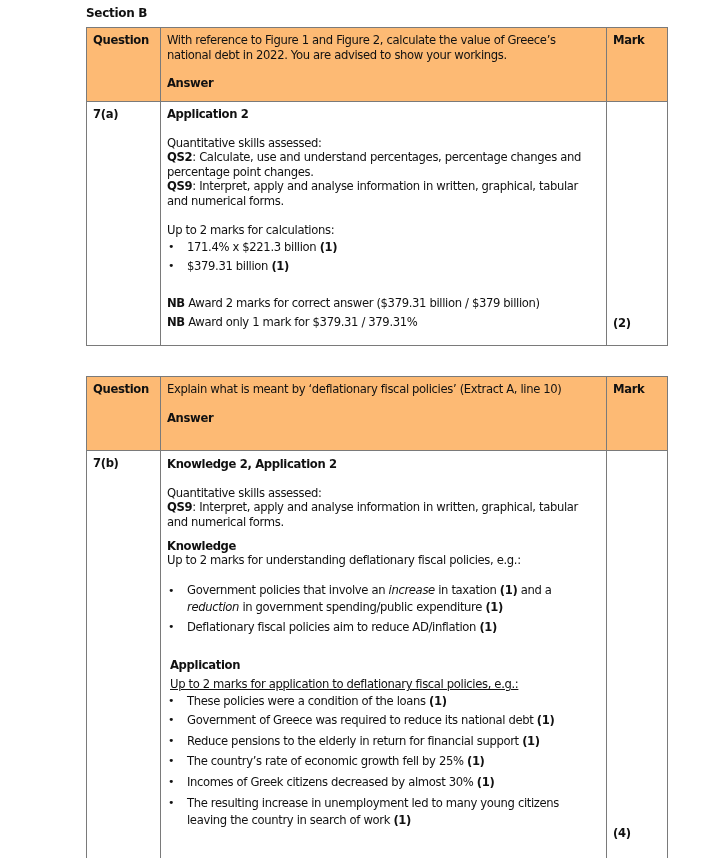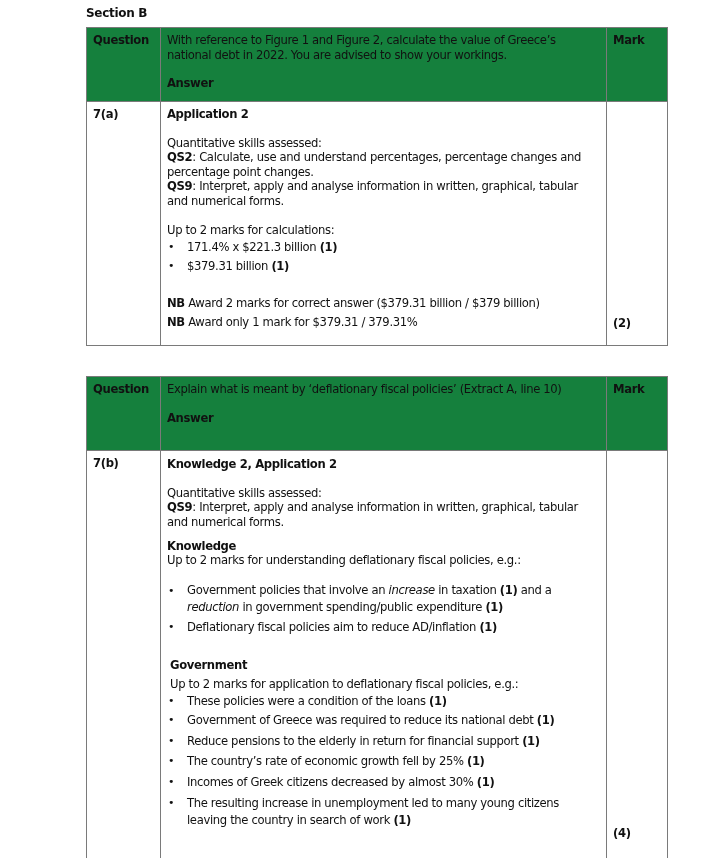--- a/index.html
+++ b/index.html
@@ -16,21 +16,21 @@
       position: absolute; left: 86px; width: 581px;
       border-collapse: collapse; table-layout: fixed;
     }
     table.ms td {
       border: 1px solid #7a7a7a; vertical-align: top;
       padding: 5px 6px 6px 6px; line-height: 14.6px;
     }
     table.ms col.c1 { width: 74px; }
     table.ms col.c2 { width: 446px; }
     table.ms col.c3 { width: 61px; }
-    tr.head td { background: #15803d; }
+    tr.head td { background: #fdba74; }
     .b { font-weight: bold; }
     .i { font-style: italic; }
     .qlabel { font-weight: bold; }
     .gap { height: 14px; }
     ul.pts { margin: 3px 0 0 0; padding: 0 0 0 20px; list-style: none; }
     ul.pts li { position: relative; margin: 0 0 4.4px 0; }
     ul.pts li::before {
       content: "\2022"; position: absolute; left: -19px; top: 0;
       font-size: 11px;
     }
@@ -121,22 +121,22 @@
       <div style="height:11px;"></div>
       <div class="b" style="line-height:13px;">Knowledge</div>
       <div>Up to 2 marks for understanding deflationary fiscal policies, e.g.:</div>
       <div style="height:11px;"></div>
       <ul class="pts">
         <li style="line-height:17px;"><span>Government policies that involve an </span><span class="i">increase</span><span> in taxation </span><span class="b">(1)</span><span> and a </span><span class="i">reduction</span><span> in government spending/public expenditure </span><span class="b">(1)</span></li>
         <li><span>Deflationary fiscal policies aim to reduce AD/inflation </span><span class="b">(1)</span></li>
       </ul>
       <div style="height:18px;"></div>
       <div style="padding-left:3px;">
-        <div class="b" style="line-height:16px;">Government</div>
-        <div style="margin-top:4px;">Up to 2 marks for application to deflationary fiscal policies, e.g.:</div>
+        <div class="b" style="line-height:16px;">Application</div>
+        <div style="margin-top:4px;text-decoration:underline;">Up to 2 marks for application to deflationary fiscal policies, e.g.:</div>
         <ul class="pts" style="margin-top:2px; padding-left:17px;">
           <li><span>These policies were a condition of the loans </span><span class="b">(1)</span></li>
           <li style="margin-top:4px;"><span>Government of Greece was required to reduce its national debt </span><span class="b">(1)</span></li>
           <li style="margin-top:6px;"><span>Reduce pensions to the elderly in return for financial support </span><span class="b">(1)</span></li>
           <li style="margin-top:6px;"><span>The country’s rate of economic growth fell by 25% </span><span class="b">(1)</span></li>
           <li style="margin-top:6px;"><span>Incomes of Greek citizens decreased by almost 30% </span><span class="b">(1)</span></li>
           <li style="margin-top:6px; padding-right:40px; line-height:16.5px;"><span>The resulting increase in unemployment led to many young citizens leaving the country in search of work </span><span class="b">(1)</span></li>
         </ul>
       </div>
     </td>

